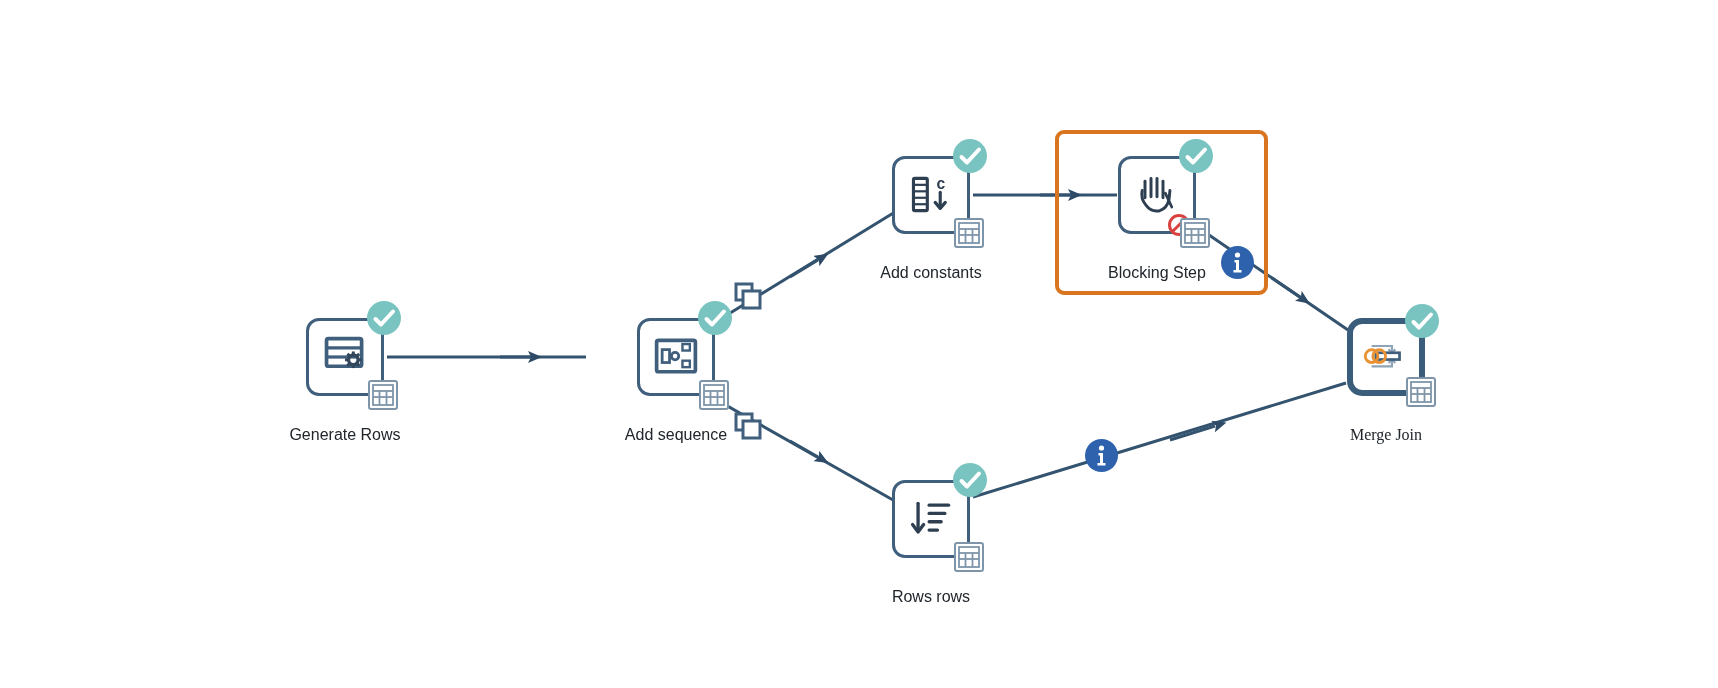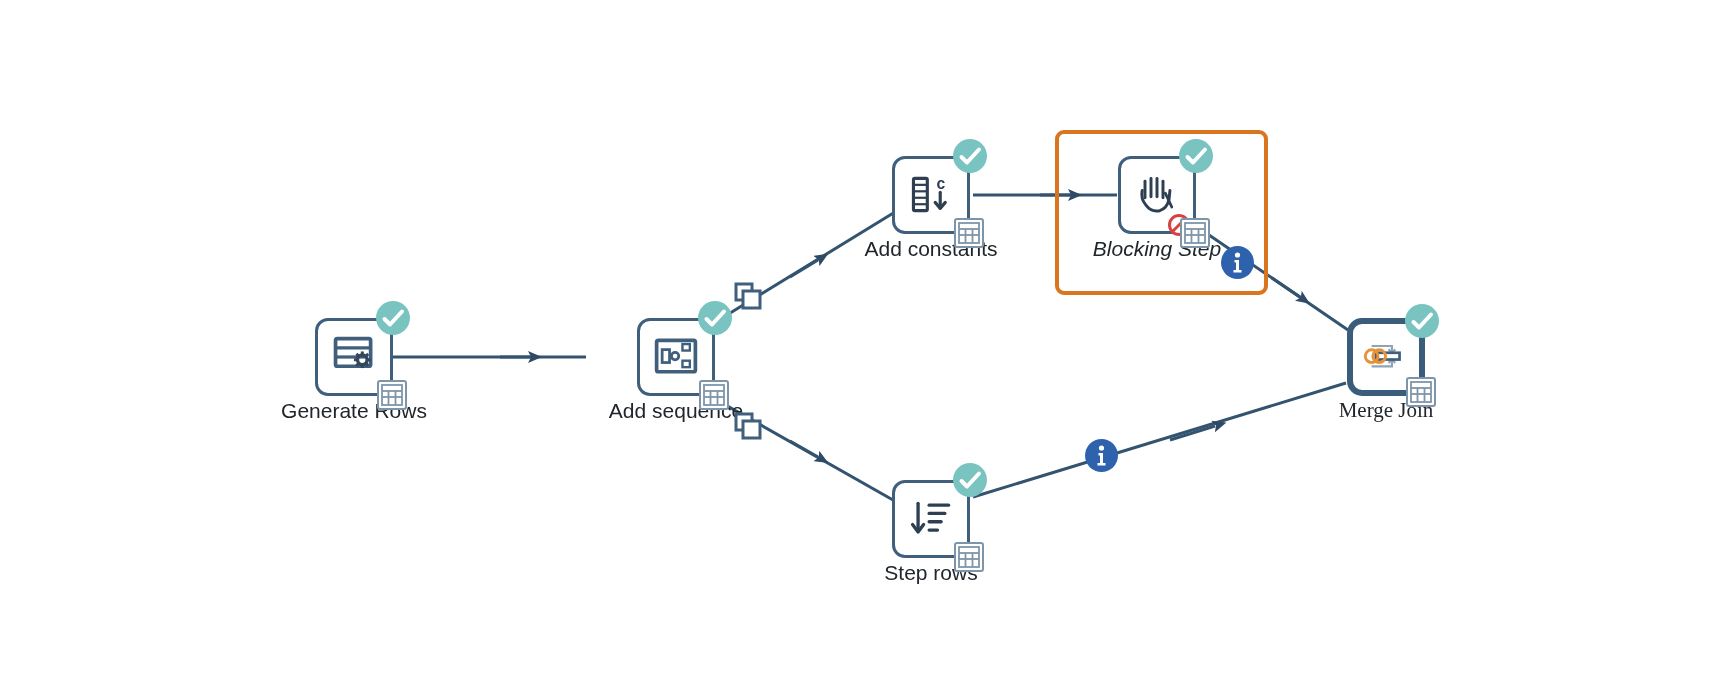--- a/index.html
+++ b/index.html
@@ -49,22 +49,22 @@
     border-radius: 15px;
   }
   .node-glyph {
     position: absolute;
     left: 0; top: 0;
     width: 100%;
     height: 100%;
     display: block;
   }
   .node-label {
-    margin-top: 2px;
-    font-size: 21px;
+    margin-top: 26px;
+    font-size: 16px;
     line-height: 25px;
     color: #20262c;
     white-space: nowrap;
   }
 
   
   .badge-ok {
     position: absolute;
     width: 34px;
     height: 34px;
@@ -162,21 +162,21 @@
     </g>
 
     <g>
       <line x1="973" y1="497" x2="1346" y2="383" stroke="#33536f" stroke-width="3"></line>
       <line x1="1170" y1="440" x2="1215" y2="426" stroke="#33536f" stroke-width="3" marker-end="url(#arrow)"></line>
     </g>
   </svg>
 
   <div class="selection-frame" style="left:1055px; top:130px; width:213px; height:165px;"></div>
 
-  <div class="node" style="left:354px; top:318px;text-align:center;">
+  <div class="node" style="left:345px; top:318px;text-align:center;">
     <div class="node-box">
       <svg class="node-glyph" viewBox="0 0 78 78" xmlns="http://www.w3.org/2000/svg">
         <rect x="19" y="19" width="38" height="30" rx="2" fill="none" stroke="#3f5f7d" stroke-width="4"></rect>
         <line x1="19" y1="29" x2="57" y2="29" stroke="#3f5f7d" stroke-width="3.5"></line>
         <line x1="19" y1="39" x2="52" y2="39" stroke="#3f5f7d" stroke-width="3.5"></line>
         <g transform="translate(48,42)">
           <circle cx="0" cy="0" r="5.2" fill="none" stroke="#32465c" stroke-width="3.6"></circle>
           <g stroke="#32465c" stroke-width="3.2">
             <line x1="0" y1="-9" x2="0" y2="-6"></line>
             <line x1="0" y1="6" x2="0" y2="9"></line>
@@ -270,21 +270,21 @@
             <line x1="9.5" y1="9" x2="9.5" y2="23"></line>
             <line x1="16.5" y1="9" x2="16.5" y2="23"></line>
           </g>
           <rect x="3" y="3" width="20" height="20" fill="none" stroke="#7e95a9" stroke-width="1.8"></rect>
         </svg>
       </div>
     </div>
     <div class="node-label">Add constants</div>
   </div>
 
-  <div class="node" style="left:1157px; top:156px;font-style:italic;">
+  <div class="node" style="left:1157px; top:156px;">
     <div class="node-box">
       <svg class="node-glyph" viewBox="0 0 78 78" xmlns="http://www.w3.org/2000/svg">
         <g fill="none" stroke="#2e3f52" stroke-width="3.2" stroke-linecap="round">
           <path d="M26 24 L26 42"></path>
           <path d="M32.5 21 L32.5 41"></path>
           <path d="M39 21 L39 41"></path>
           <path d="M45.5 24 L45.5 42"></path>
           <path d="M23 34 Q21 43 27 50 Q33 58 42 56 Q50 53 52 44 L53 34" stroke-linejoin="round"></path>
           <path d="M48 37 L55 52" stroke-width="3"></path>
         </g>
@@ -339,21 +339,21 @@
           <g stroke="#7e95a9" stroke-width="1.8">
             <line x1="3" y1="9" x2="23" y2="9"></line>
             <line x1="3" y1="15" x2="23" y2="15"></line>
             <line x1="9.5" y1="9" x2="9.5" y2="23"></line>
             <line x1="16.5" y1="9" x2="16.5" y2="23"></line>
           </g>
           <rect x="3" y="3" width="20" height="20" fill="none" stroke="#7e95a9" stroke-width="1.8"></rect>
         </svg>
       </div>
     </div>
-    <div class="node-label">Step rows</div>
+    <div class="node-label">Rows rows</div>
   </div>
 
   <div class="node" style="left:1386px; top:318px;font-family:Liberation Serif, serif;">
     <div class="node-box thick">
       <svg class="node-glyph" viewBox="0 0 78 78" xmlns="http://www.w3.org/2000/svg">
         <g fill="none" stroke="#8fa4b6" stroke-width="2.6">
           <path d="M22 26 L46 26 L46 33"></path>
           <path d="M22 50 L46 50 L46 43"></path>
           <path d="M42 30 L46 34 L50 30"></path>
           <path d="M42 46 L46 42 L50 46"></path>

